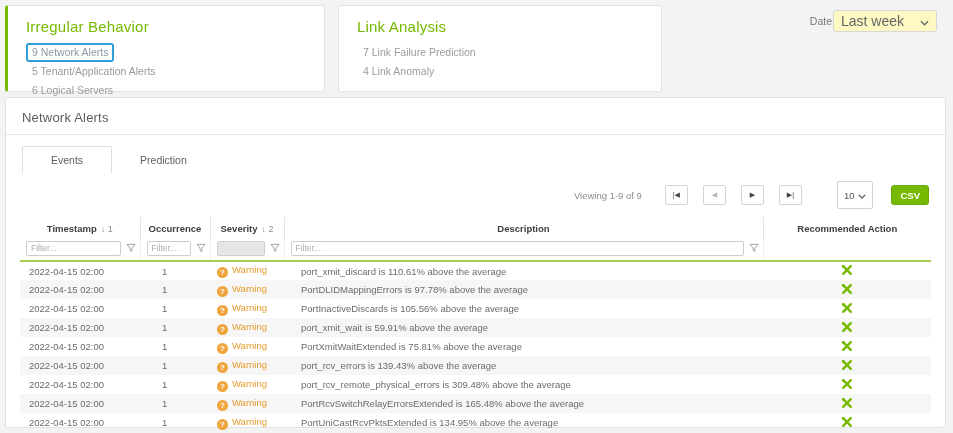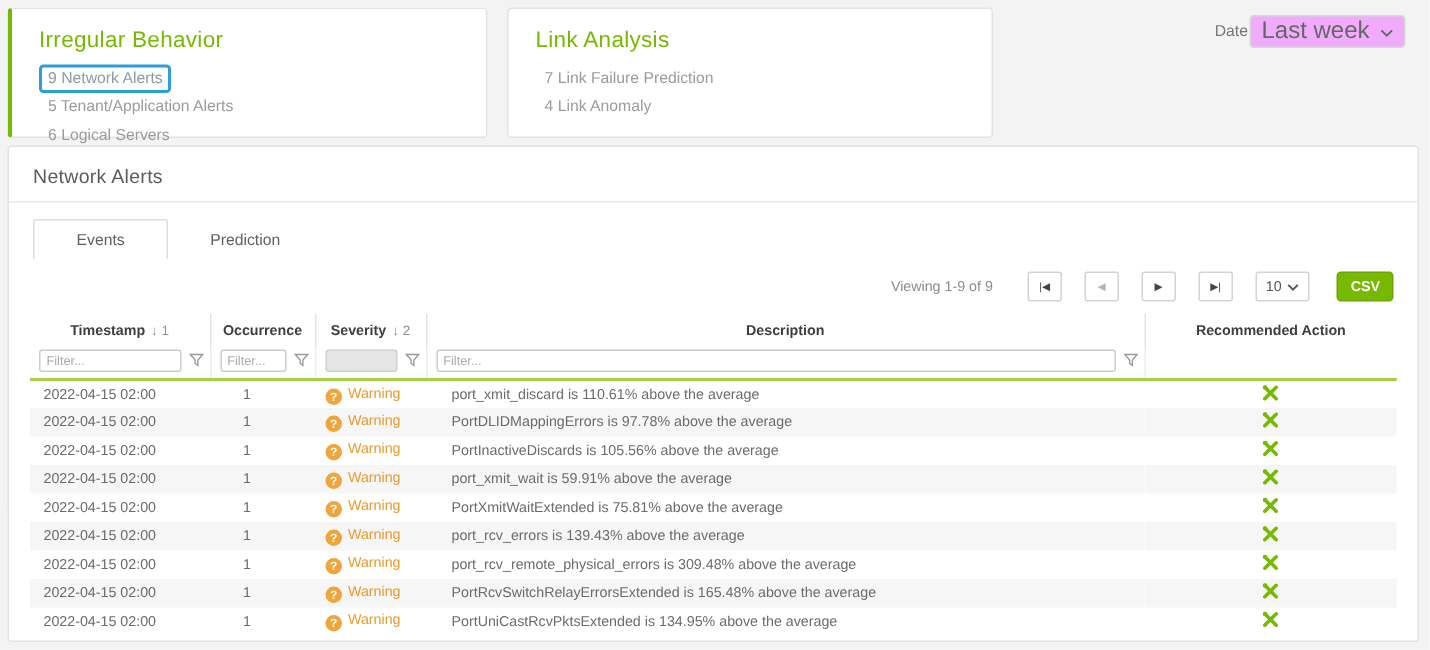--- a/index.html
+++ b/index.html
@@ -12,40 +12,40 @@
   .card.link { left:338px; top:5px; width:324px; height:87px; }
   .card-title { color:#76b900; font-size:15px; font-weight:400; margin-bottom:8px; letter-spacing:.2px; }
   .card-item { font-size:10.5px; color:#9b9b9b; line-height:15px; cursor:pointer; }
   .card-item .pill { display:inline-block; padding:0 4px; border:2px solid transparent; border-radius:3px; }
   .card-item.selected .pill { border-color:#2d9ddb; color:#8a9aa8; }
 
   
   .date-control { position:absolute; top:10px; right:16px; display:flex; align-items:center; gap:1px; }
   .date-label { font-size:10.5px; color:#777; }
   .select-box { display:flex; align-items:center; justify-content:space-between; width:104px; height:22px;
-    background:#f0abfc; border:1px solid #d7d7d7; border-radius:3px; padding:0 7px; font-size:16px; color:#666; cursor:pointer; }
+    background:#fef9c3; border:1px solid #d7d7d7; border-radius:3px; padding:0 7px; font-size:14px; color:#666; cursor:pointer; }
 
   
   .panel { position:absolute; left:5px; top:97px; width:941px; height:331px; background:#fff;
     border:1px solid #e2e2e2; border-radius:3px; }
   .panel-title { font-size:13px; color:#5b5b5b; padding:12px 16px 9px; letter-spacing:.2px; }
   .panel-divider { border-bottom:1px solid #e9e9e9; }
 
   .tabs { display:flex; align-items:flex-end; padding:11px 16px 0; height:38px; }
   .tab { font-size:10.5px; color:#606060; padding:7px 28px; cursor:pointer; }
   .tab.active { border:1px solid #ddd; border-bottom:none; border-radius:2px 2px 0 0; background:#fff; }
 
   
   .pagebar { display:flex; align-items:center; justify-content:flex-end; gap:15px; padding:8px 16px 6px; }
   .viewing { font-size:9.5px; color:#8c8c8c; margin-right:8px; }
   .pg-btn { width:23px; height:20px; border:1px solid #d4d4d4; border-radius:2px; background:#fff;
     font-size:7px; display:flex; align-items:center; justify-content:center; cursor:pointer; color:#444; }
   .pg-btn.dim { color:#b5b5b5; }
-  .size-box { display:flex; align-items:center; gap:4px; height:20px; border:1px solid #d4d4d4; border-radius:2px;
-    background:#fff; padding:0 6px; font-size:9.5px; color:#555; cursor:pointer; }
+  .size-box { display:flex; align-items:center; gap:4px; height:28px; border:1px solid #d4d4d4; border-radius:2px;
+    background:#fff; padding:0 6px; font-size:9.5px; color:#555; cursor:pointer;margin-left:20px; }
   .csv-btn { height:20px; background:#76b900; border:1px solid #6aa702; border-radius:3px; color:#fff;
     font-size:9.5px; font-weight:bold; padding:0 8px; cursor:pointer; margin-left:3px; }
 
   
   .table-wrap { padding:2px 14px 0; }
   table { width:100%; border-collapse:collapse; table-layout:fixed; }
   col.c-ts{width:120px;} col.c-oc{width:70px;} col.c-sv{width:74px;} col.c-de{width:auto;} col.c-ra{width:168px;}
   th { font-size:9.5px; color:#3e3e3e; font-weight:bold; text-align:center; height:22px;
     border-right:1px solid #e4e4e4; white-space:nowrap; overflow:hidden; }
   th:last-child { border-right:none; }

